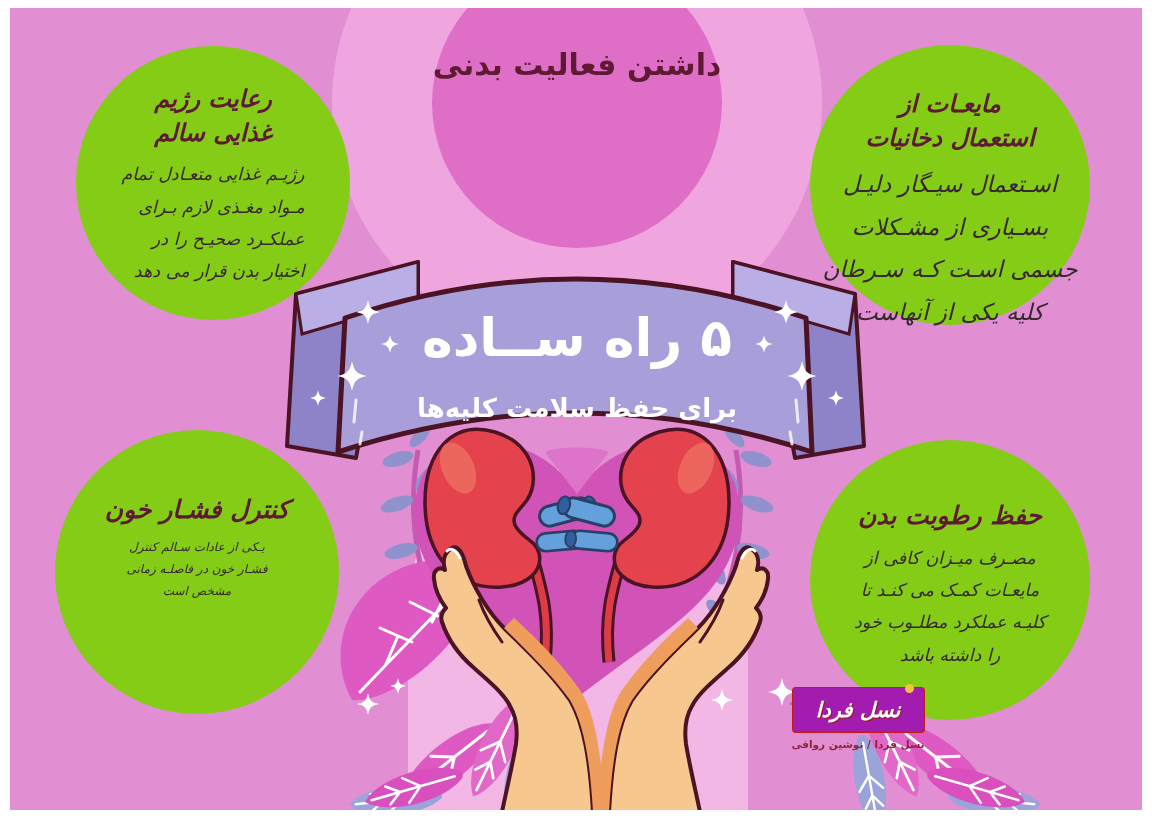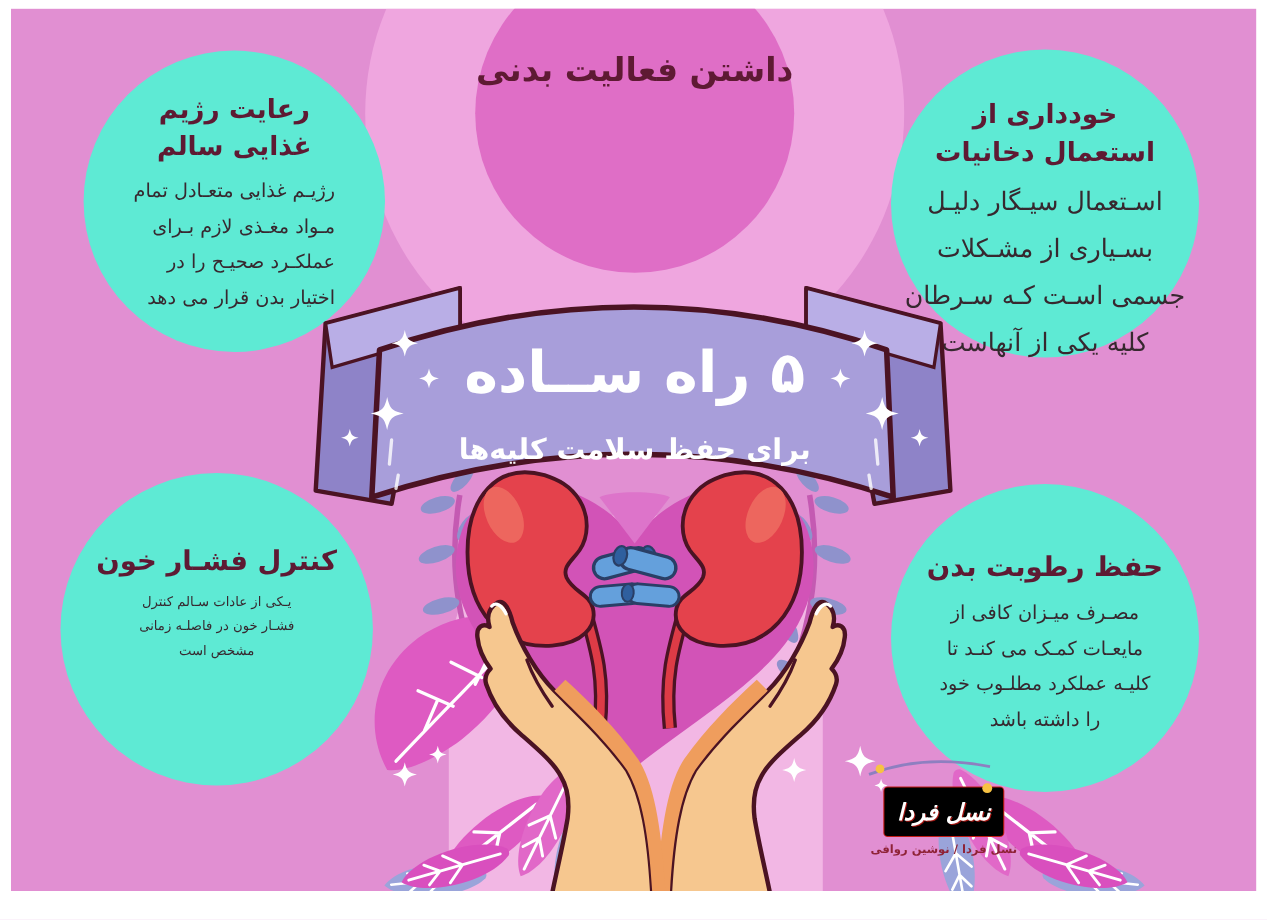--- a/index.html
+++ b/index.html
@@ -4,39 +4,39 @@
 <style>
   html,body{margin:0;padding:0;background:#ffffff;}
   .page{position:relative;width:1152px;height:836px;background:#ffffff;overflow:hidden;
         font-family:"DejaVu Sans","Liberation Sans",sans-serif;}
   .clip{position:absolute;left:10px;top:8px;width:1132px;height:802px;overflow:hidden;
         background:#e18fd2;}
   .layer{position:absolute;left:0;top:0;}
   
   .circle{position:absolute;border-radius:50%;display:flex;flex-direction:column;
           align-items:center;box-sizing:border-box;}
-  .c-light{background:#5eead4;}
+  .c-light{background:#84cc16;font-style:italic;}
   .c-dark{background:#df6ec6;}
   .ttl{font-weight:700;color:#5e1a33;white-space:pre-line;text-align:center;direction:rtl;
        line-height:1.42;}
   .bdy{color:#37282f;white-space:pre-line;text-align:center;direction:rtl;line-height:1.85;
        margin-top:8px;}
   .c-tl{left:66px;top:38px;width:274px;height:274px;padding-top:36px;}
   .c-tl .ttl{font-size:24px;} .c-tl .bdy{font-size:17.5px;text-align:right;}
   .c-tc{left:422px;top:-50px;width:290px;height:290px;padding-top:86px;}
   .c-tc .ttl{font-size:30px;} .c-tc .bdy{font-size:17px;color:#221a21;line-height:1.8;}
   .c-tr{left:800px;top:37px;width:280px;height:280px;padding-top:42px;}
   .c-tr .ttl{font-size:24px;} .c-tr .bdy{font-size:23px;}
   .c-bl{left:45px;top:422px;width:284px;height:284px;padding-top:62px;}
   .c-bl .ttl{font-size:25px;} .c-bl .bdy{font-size:12px;}
   .c-br{left:800px;top:432px;width:280px;height:280px;padding-top:58px;}
   .c-br .ttl{font-size:25px;} .c-br .bdy{font-size:17.5px;}
   
   .logo{position:absolute;left:778px;top:680px;width:140px;text-align:center;}
-  .logo-box{margin:28px auto 0 auto;width:108px;height:44px;background:#000000;
+  .logo-box{margin:0 auto 0 auto;width:131px;height:44px;background:#a21caf;
             border-radius:3px;display:flex;align-items:center;justify-content:center;
             position:relative;box-shadow:0 0 0 1px #c21b16;}
   .logo-brand{color:#ffffff;font-weight:700;font-size:21px;direction:rtl;
               font-style:italic;text-shadow:1px 1px 0 #a31410;}
   .logo-dot{position:absolute;right:10px;top:-4px;width:9px;height:9px;border-radius:50%;
             background:#f7c242;}
   .logo-credit{margin-top:6px;font-size:10.5px;font-weight:700;color:#8f2337;direction:rtl;}
   svg text{font-family:"DejaVu Sans","Liberation Sans",sans-serif;}
 </style>
 </head>
@@ -95,21 +95,21 @@
 غذایی سالم</div>
       <div class="bdy">رژیـم غذایی متعـادل تمام
 مـواد مغـذی لازم بـرای
 عملکـرد صحیـح را در
 اختیار بدن قرار می دهد</div>
     </div>
     <div class="circle c-dark c-tc">
       <div class="ttl">داشتن فعالیت بدنی</div>
     </div>
     <div class="circle c-light c-tr">
-      <div class="ttl">خودداری از
+      <div class="ttl">مایعـات از
 استعمال دخانیات</div>
       <div class="bdy">اسـتعمال سیـگار دلیـل
 بسـیاری از مشـکلات
 جسمی اسـت کـه سـرطان
 کلیه یکی از آنهاست</div>
     </div>
     <div class="circle c-light c-bl">
       <div class="ttl">کنترل فشـار خون</div>
       <div class="bdy">یـکی از عادات سـالم کنترل
 فشـار خون در فاصلـه زمانی

